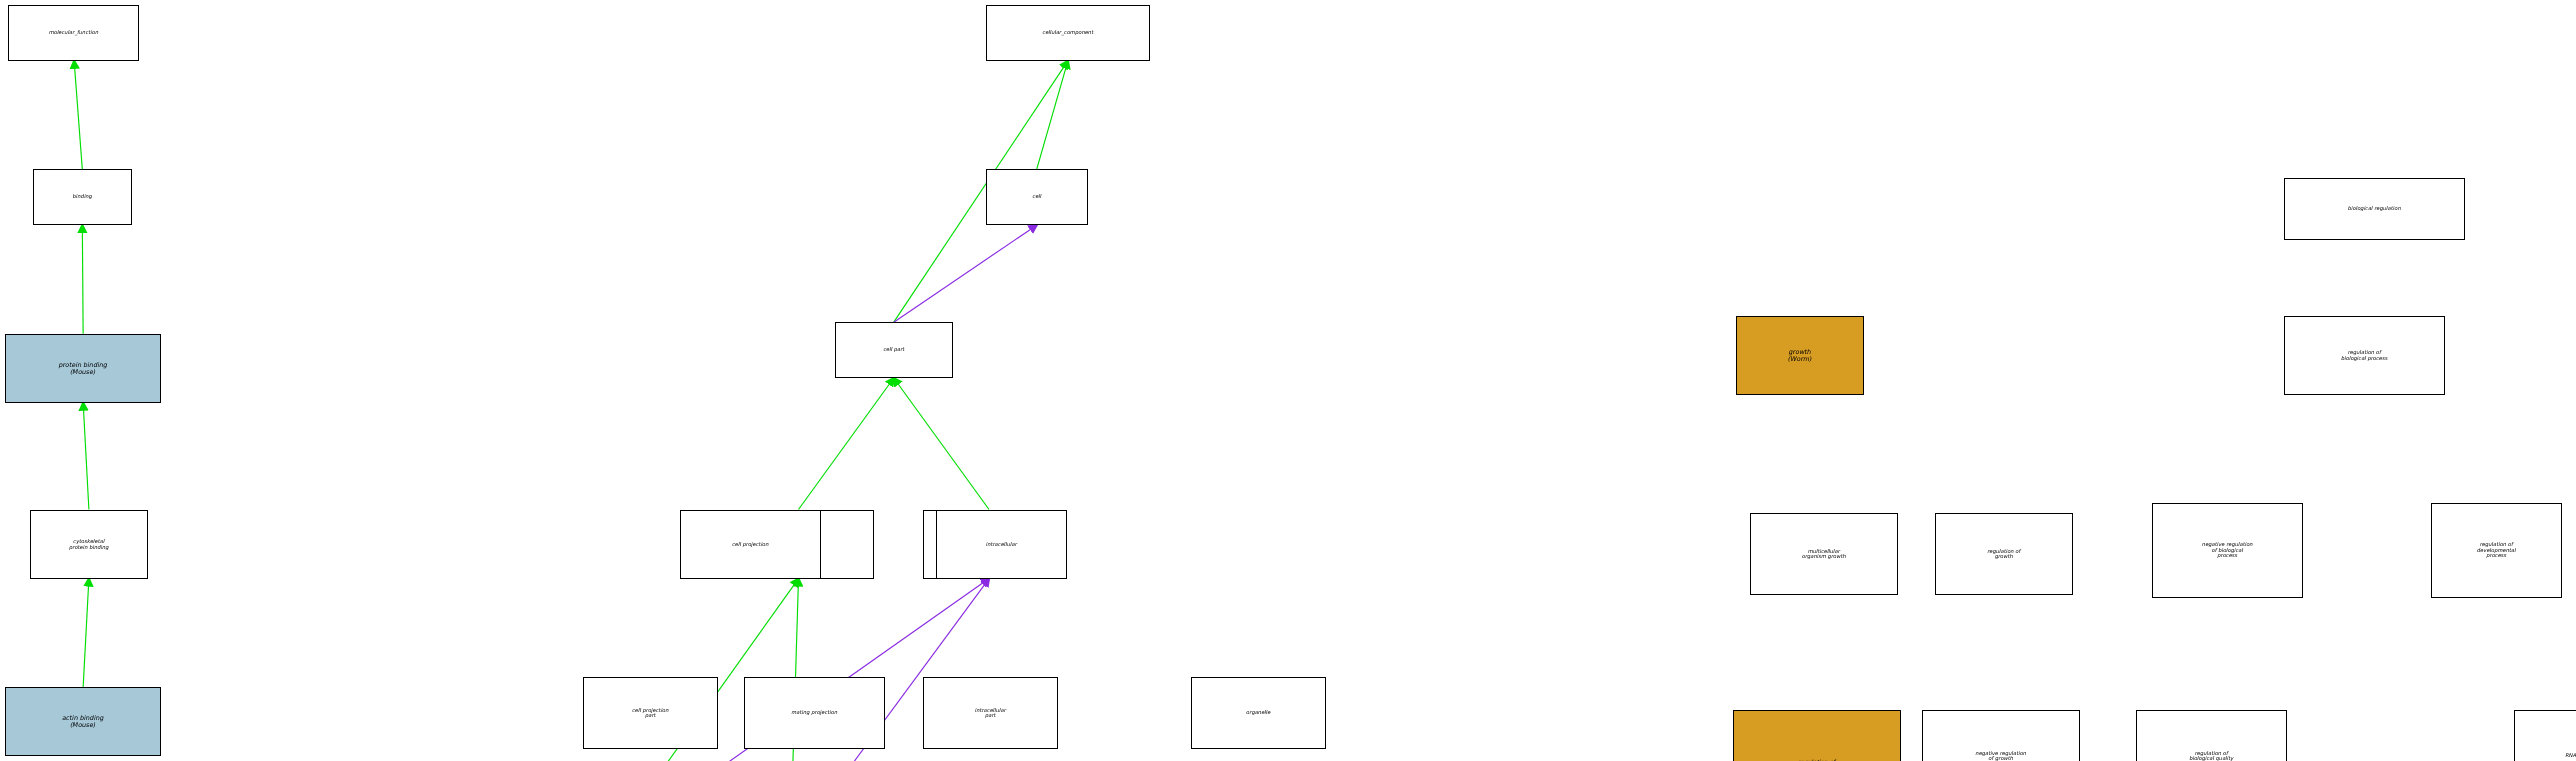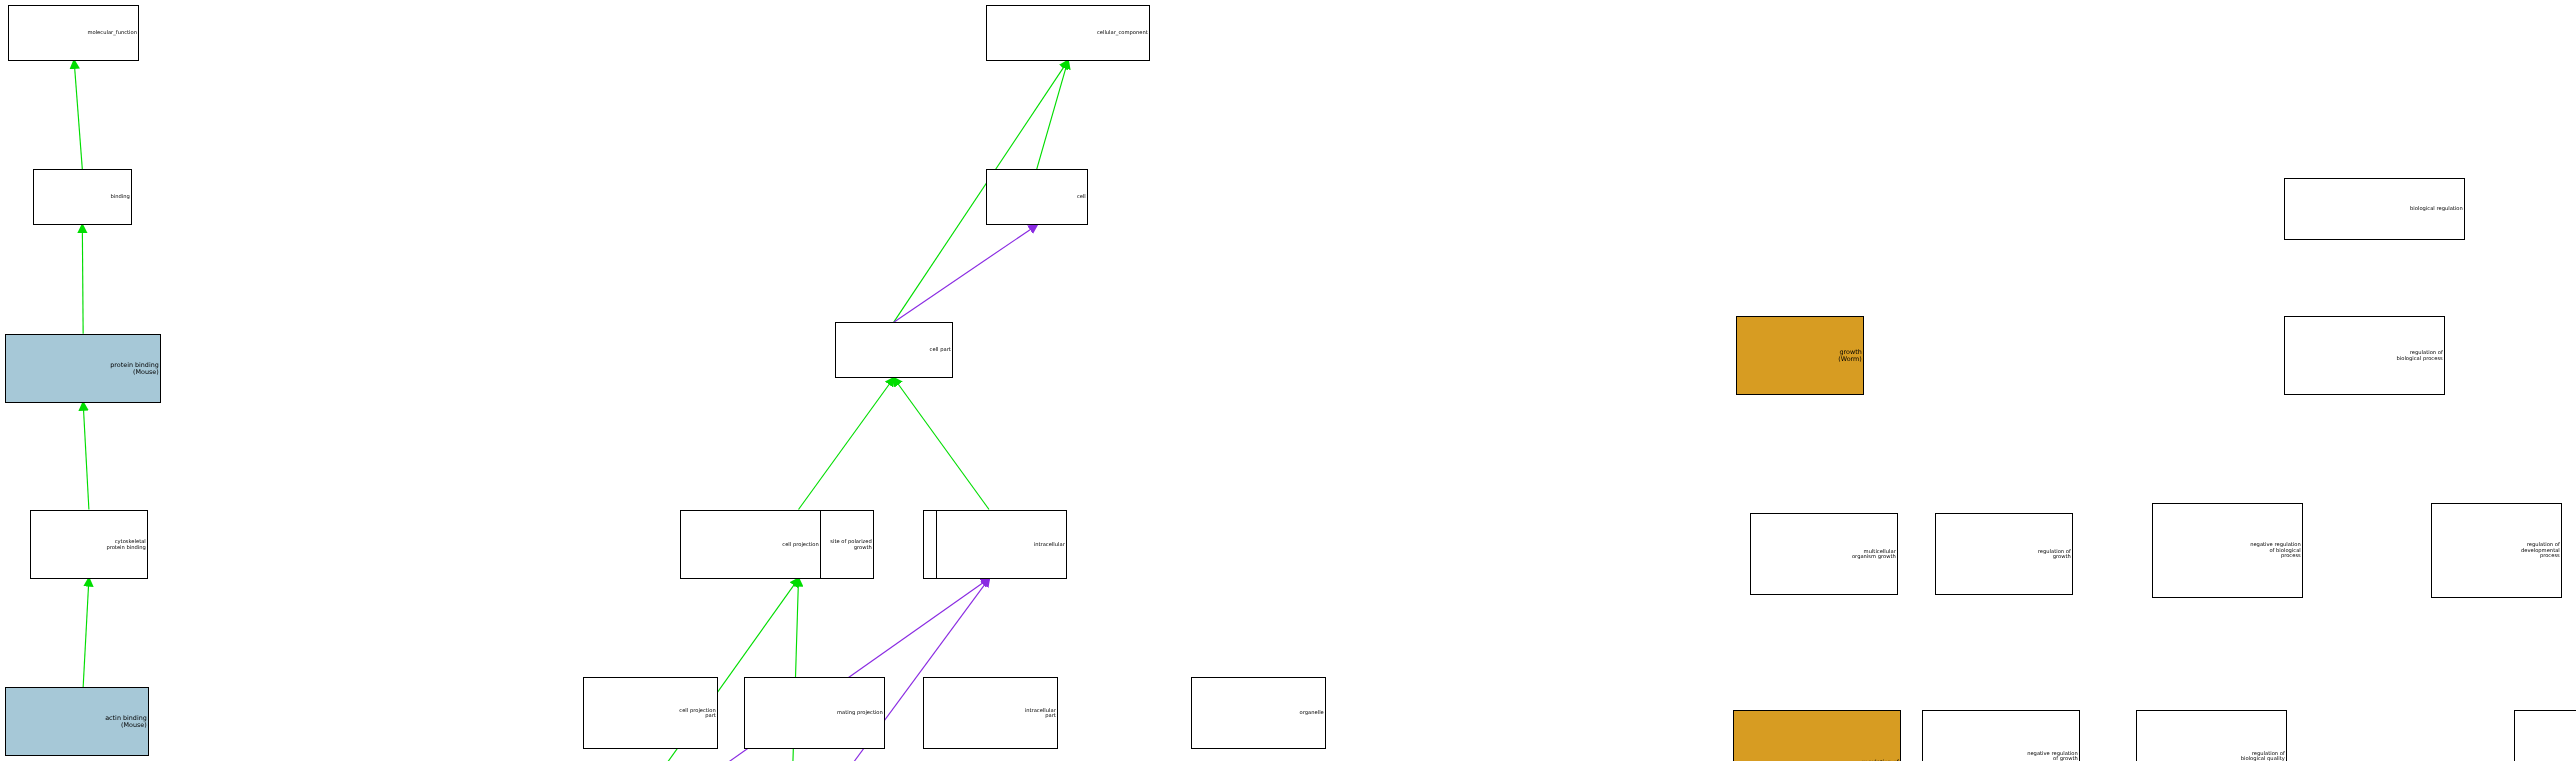--- a/index.html
+++ b/index.html
@@ -13,25 +13,26 @@
   }
   svg.edges{position:absolute;left:0;top:0;width:2576px;height:761px;pointer-events:none;}
   .node{
     position:absolute;
     box-sizing:border-box;
     border:0.9px solid #000000;
     background:#ffffff;
     display:flex;
     align-items:center;
     justify-content:center;
-    text-align:right;
+    text-align:center;
     line-height:1.06;
     color:#000000;
     overflow:hidden;
     padding:0.6px 1.2px;
+    font-style:italic;
   }
   .node span{display:block;width:100%;}
   .t-white{background:#ffffff;}
   .t-orange{background:#d79c22;}
   .t-blue{background:#a6c8d7;}
   
   .fs-xs{font-size:5.2px;}
   .fs-s{font-size:5.8px;}
   .fs-m{font-size:6.4px;}
 </style>
@@ -70,21 +71,21 @@
       </div>
       <div class="node t-white fs-xs" style="left: 33px; top: 169px; width: 99px; height: 56px;">
         <span>binding</span>
       </div>
       <div class="node t-blue fs-m" style="left: 5px; top: 334px; width: 156px; height: 69px;">
         <span>protein binding<br>(Mouse)</span>
       </div>
       <div class="node t-white fs-xs" style="left: 30px; top: 510px; width: 118px; height: 69px;">
         <span>cytoskeletal<br>protein binding</span>
       </div>
-      <div class="node t-blue fs-m" style="left: 5px; top: 687px; width: 144px; height: 69px;">
+      <div class="node t-blue fs-m" style="left: 5px; top: 687px; width: 156px; height: 69px;">
         <span>actin binding<br>(Mouse)</span>
       </div>
       <div class="node t-white fs-xs" style="left: 986px; top: 5px; width: 164px; height: 56px;">
         <span>cellular_component</span>
       </div>
       <div class="node t-white fs-xs" style="left: 986px; top: 169px; width: 102px; height: 56px;">
         <span>cell</span>
       </div>
       <div class="node t-white fs-xs" style="left: 835px; top: 322px; width: 118px; height: 56px;">
         <span>cell part</span>

